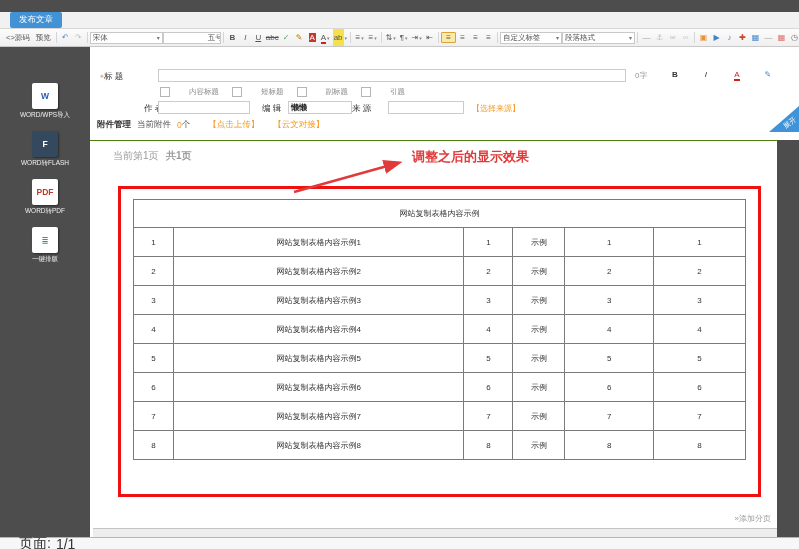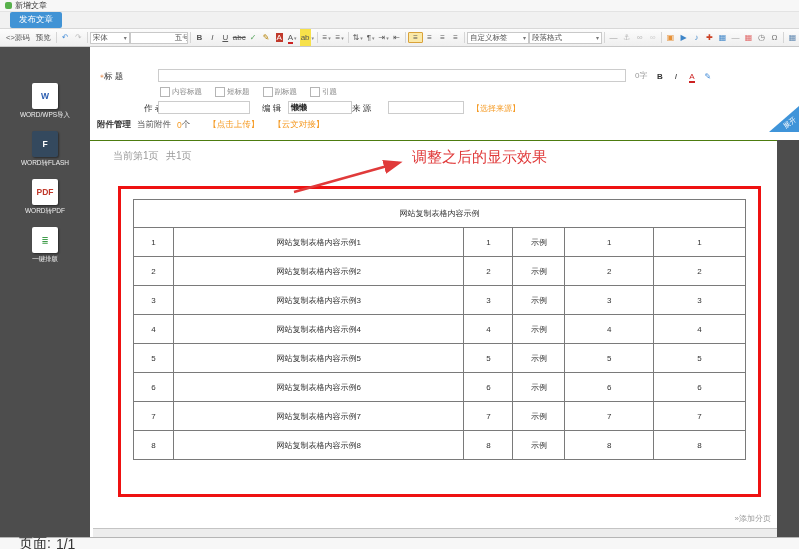--- a/index.html
+++ b/index.html
@@ -38,80 +38,76 @@
   .sb-glyph{font-size:8.5px;font-weight:bold;}
   .sb-label{font-size:6.5px;color:#f0f0f0;}
 
   
   #mainpanel{position:absolute;left:90px;top:47px;right:0;bottom:12px;background:#fff;}
   .fl{position:absolute;font-size:8.5px;color:#333;}
   .fl.b{font-weight:bold;}
   .f-star{position:absolute;left:8px;top:25px;color:#e0762e;font-size:8px;}
   .input{position:absolute;border:1px solid #ccc;background:#fff;height:13px;box-sizing:border-box;font-size:8px;padding:0 2px;line-height:11px;color:#222;}
   #title-input{left:68px;top:22px;width:468px;}
-  #title-tools{position:absolute;left:542px;top:23px;display:flex;align-items:flex-end;gap:3px;font-size:8px;}
+  #title-tools{position:absolute;left:542px;top:23px;display:flex;align-items:flex-start;gap:18px;font-size:8px;}
   #cb-row{position:absolute;left:70px;top:40px;display:flex;gap:13px;font-size:7.5px;color:#888;align-items:center;}
-  .cb{display:flex;align-items:flex-start;cursor:pointer;}
+  .cb{display:flex;align-items:flex-start;cursor:pointer;gap:17px;}
   .cbbox{width:8px;height:8px;border:1px solid #b5b5b5;background:#fff;display:inline-block;margin-right:2px;}
   #author-input{left:68px;top:54px;width:92px;}
   #editor-input{left:198px;top:54px;width:64px;font-weight:bold;}
   #source-input{left:298px;top:54px;width:76px;}
   .olink{position:absolute;font-size:8px;color:#f59a23;cursor:pointer;}
   #attach-row{position:absolute;left:7px;top:72px;display:flex;align-items:center;font-size:8.5px;color:#555;}
   #attach-row .sp{margin-left:6px;}
   .orange{color:#f59a23;}
   
   #tabs{position:absolute;left:0;top:93px;width:100%;height:28px;background:#fff;border-top:1px solid #4d7c0f;font-size:10px;color:#9a9a9a;}
   #tab-current{position:absolute;left:23px;top:8px;cursor:pointer;}
-  #tab-total{position:absolute;left:76px;top:8px;cursor:pointer;}
+  #tab-total{position:absolute;left:76px;top:8px;cursor:pointer;font-weight:bold;}
 
   
   #canvas{position:absolute;left:3px;top:121px;right:22px;bottom:8px;background:#fff;overflow:hidden;}
   #right-gutter{position:absolute;top:93px;right:0;width:22px;bottom:0;background:#4d4d4d;}
   #bottom-strip{position:absolute;left:3px;right:22px;bottom:0;height:8px;background:#ededed;border-top:1px solid #c4c4c4;}
   #red-frame{position:absolute;left:25px;top:18px;width:643px;height:311px;border:3px solid #ee1111;box-sizing:border-box;}
   .preview-table{border-collapse:collapse;table-layout:fixed;width:calc(100% - 24px);margin:10px 12px;}
   .preview-table th,.preview-table td{border:1px solid #7a7a7a;font-size:8px;font-weight:normal;text-align:center;color:#333;padding:0;overflow:hidden;}
   .t-title-row th{height:27px;}
   .t-head-row th{height:29px;}
   .preview-table tbody td{height:28px;}
 
-  #annotation{position:absolute;left:322px;top:101px;font-size:15px;font-weight:normal;color:#e03a3a;z-index:3;text-align:right;}
+  #annotation{position:absolute;left:322px;top:101px;font-size:13px;font-weight:bold;color:#e03a3a;z-index:3;text-align:right;}
   #arrow-svg{position:absolute;left:200px;top:106px;width:125px;height:45px;z-index:3;}
   #add-page{position:absolute;right:28px;bottom:13px;font-size:8px;color:#9a9a9a;cursor:pointer;}
 
   
   #expand-fold{position:absolute;right:0;top:106px;width:30px;height:26px;background:#3f94d9;clip-path:polygon(0 100%,100% 0,100% 100%);z-index:5;cursor:pointer;}
   #expand-fold span{position:absolute;right:2px;bottom:4px;font-size:7px;color:#fff;transform:rotate(-37deg);}
 
   
   #statusbar{position:absolute;left:0;bottom:0;width:100%;height:12px;background:#f7f7f7;border-top:1px solid #b5b5b5;display:flex;align-items:center;gap:5px;padding-left:19px;box-sizing:border-box;font-size:14px;color:#333;}
 </style>
 </head>
 <body>
 
 <div id="app">
 
-  <div id="titlebar">
-    <span class="dot"></span>
-    <span>新增文章</span>
-  </div>
 
   <div id="actionbar">
     <span class="ab-publish">发布文章</span>
   </div>
 
   <div id="toolbar">
       <span class="tb-text"><span>&lt;&gt;源码</span></span>
       <span class="tb-text"><span>预览</span></span>
       <span class="tb-sep"></span>
       <span class="tb-icon"><span style="color: rgb(74, 144, 217);">↶</span></span>
       <span class="tb-icon"><span style="color: rgb(189, 189, 189);">↷</span></span>
       <span class="tb-sep"></span>
-      <span class="tb-select" style="width: 40px;">
+      <span class="tb-select" style="width: 73px;">
         <span>宋体</span>
       </span>
       <span class="tb-select" style="width: 58px; padding-left: 44px;">
         <span>五号(14px)</span>
       </span>
       <span class="tb-sep"></span>
       <span class="tb-icon cls-bold"><span>B</span></span>
       <span class="tb-icon cls-italic"><span>I</span></span>
       <span class="tb-icon cls-underline"><span>U</span></span>
       <span class="tb-icon cls-strike"><span>abc</span></span>

